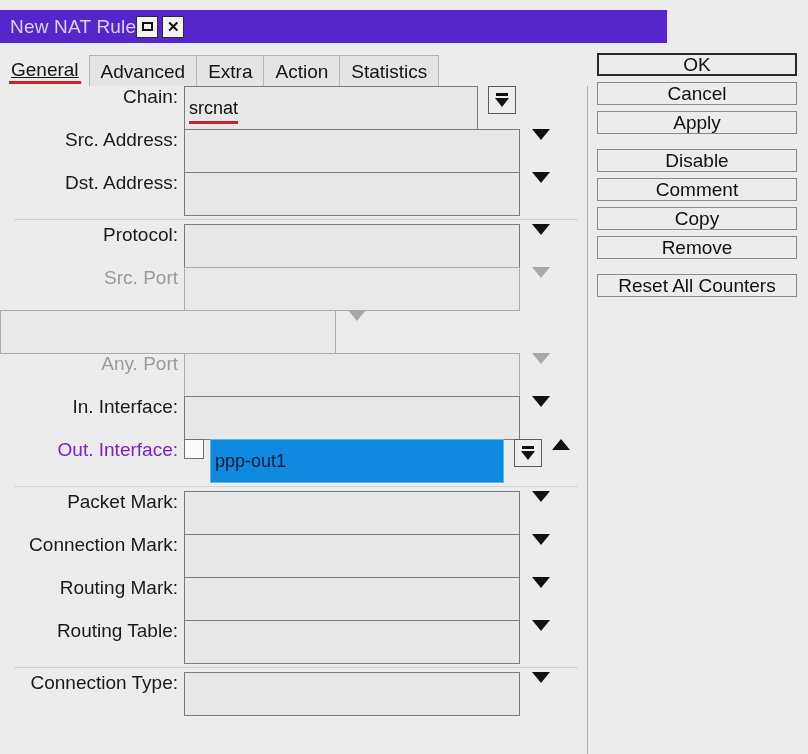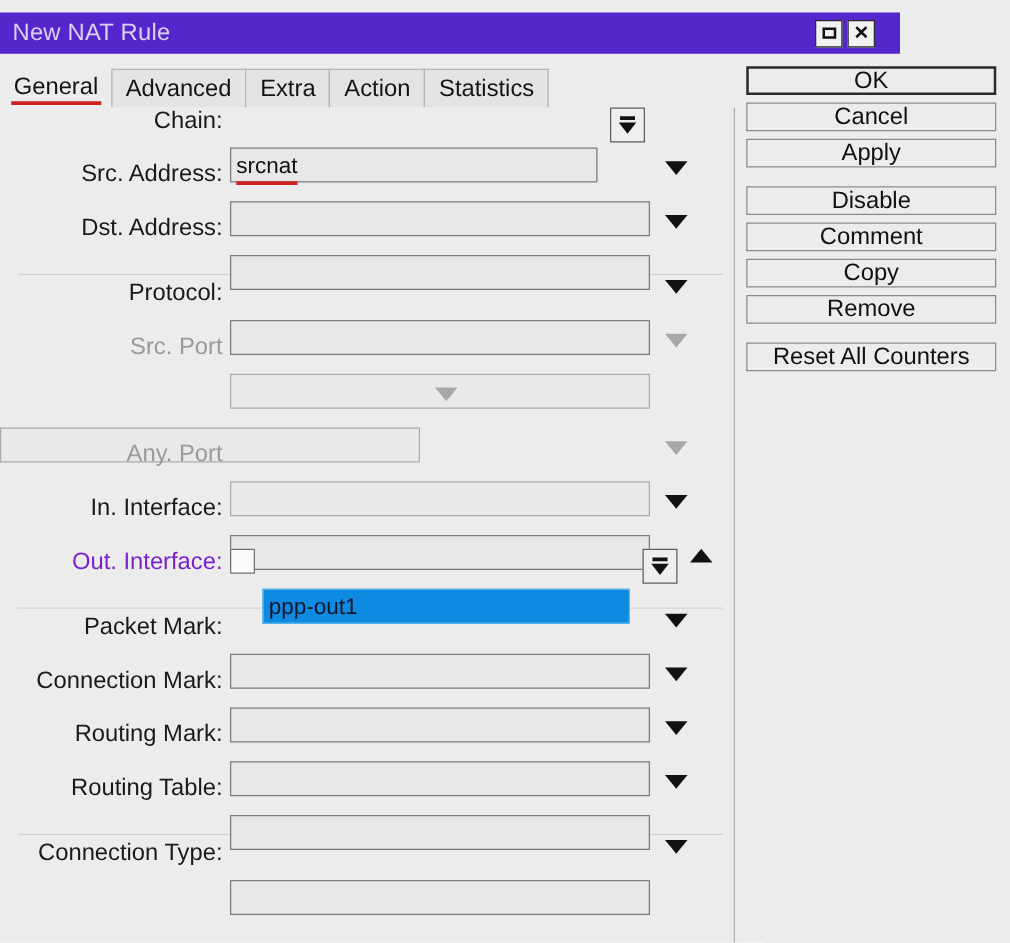--- a/index.html
+++ b/index.html
@@ -19,28 +19,27 @@
     width: 808px;
     height: 754px;
     background: #ececec;
     box-sizing: border-box;
   }
 
   
   #titlebar {
     position: absolute;
     left: 0; top: 10px;
-    width: 720px;
+    width: 667px;
     height: 33px;
     background: #5426cc;
     display: flex;
     align-items: center;
-    justify-content: space-between;
-    box-sizing: border-box;
-    padding: 0 20px 0 10px;
+    box-sizing: border-box;
+    padding: 0 6px 0 10px;
   }
   #title-text {
     color: #dcd2f5;
     font-size: 19px;
     font-weight: 500;
     letter-spacing: 0.2px;
     white-space: nowrap;
   }
   .title-btns { display: flex; gap: 4px; align-items: center; }
   .title-btn {
@@ -80,20 +79,21 @@
     border: 1px solid #b4b4b4;
     border-bottom: none;
     box-sizing: border-box;
     margin-right: -1px;
     white-space: nowrap;
   }
   .tab.active {
     background: #ececec;
     border: none;
     padding-bottom: 2px;
+    text-decoration: underline;
   }
   .tab .tab-label { line-height: 1; }
   .tab.active .tab-label { position: relative; }
   .tab.active .tab-label::after {
     content: "";
     position: absolute;
     left: -2px; right: -2px;
     bottom: -5px;
     height: 3px;
     background: #cc2222;
@@ -128,30 +128,29 @@
     color: #1a1a1a;
     box-sizing: border-box;
     white-space: nowrap;
   }
   .row-label.disabled { color: #9a9a9a; }
   .row-label.accent { color: #7a22cf; }
 
   .field {
     position: relative;
     width: 336px;
-    height: 28px;
+    height: 44px;
     background: #e8e8e8;
     border: 1px solid #7b7b7b;
     box-sizing: border-box;
     font-size: 18px;
     color: #111;
     display: flex;
     align-items: center;
     padding: 0 4px;
-    margin-top: 32px;
   }
   .field.disabled { border-color: #acacac; background: #e9e9e9; }
   .field.narrow { width: 294px; }
   .field.selected {
     background: #0e8ae0;
     border: 1px solid #57b7ef;
     color: #0f172a;
   }
   .field-text { position: relative; line-height: 1; white-space: nowrap; }
   .field-text.underlined::after {

